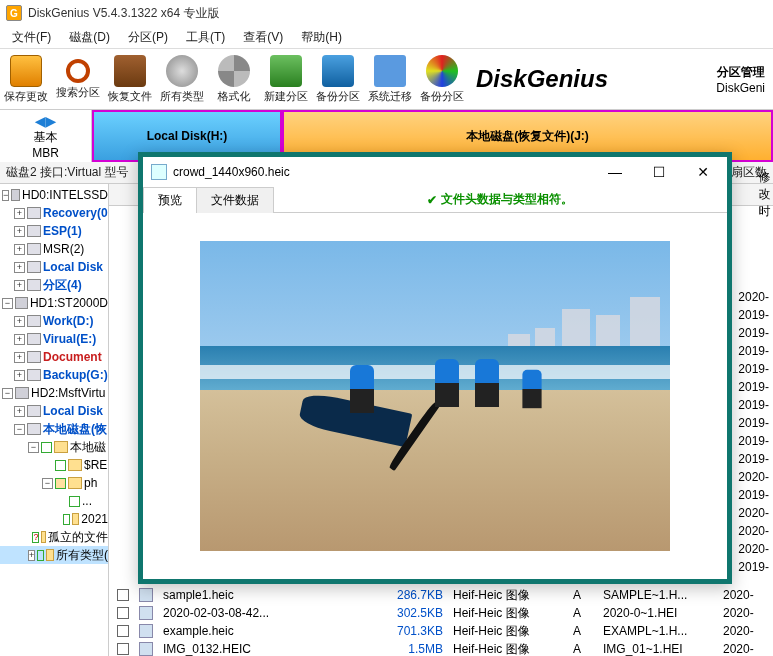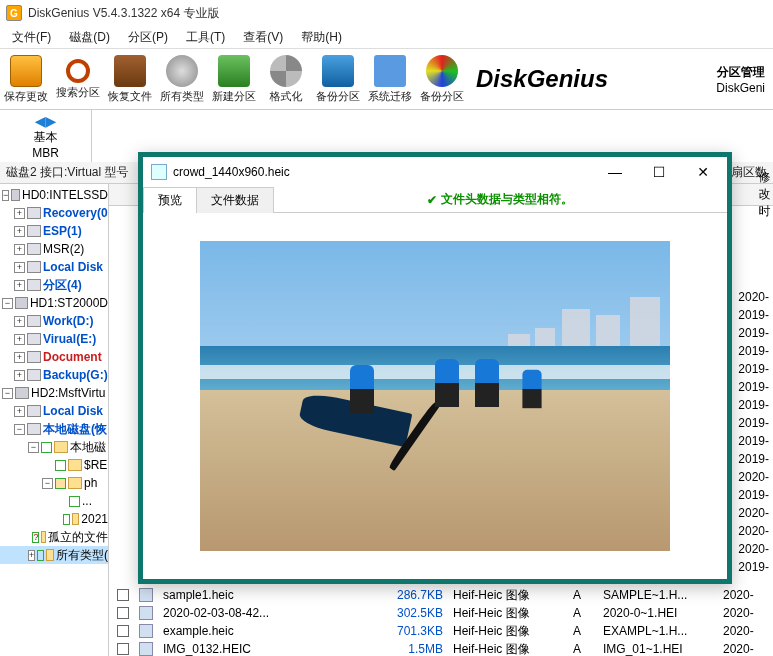--- a/index.html
+++ b/index.html
@@ -110,26 +110,26 @@
     </div>
   <div class="tool-btn">
       <div class="ticon" style="background:linear-gradient(#a06030,#6b3a10);border-radius:4px;"></div>
       <div class="tlabel">恢复文件</div>
     </div>
   <div class="tool-btn">
       <div class="ticon" style="background:radial-gradient(#ddd,#888);border-radius:50%;"></div>
       <div class="tlabel">所有类型</div>
     </div>
   <div class="tool-btn">
+      <div class="ticon" style="background:conic-gradient(#888 0 90deg,#bbb 90deg 180deg,#888 180deg 270deg,#bbb 270deg);border-radius:50%;"></div>
+      <div class="tlabel">格式化</div>
+    </div>
+  <div class="tool-btn">
       <div class="ticon" style="background:linear-gradient(#6cc060,#2a8020);border-radius:4px;"></div>
       <div class="tlabel">新建分区</div>
-    </div>
-  <div class="tool-btn">
-      <div class="ticon" style="background:conic-gradient(#888 0 90deg,#bbb 90deg 180deg,#888 180deg 270deg,#bbb 270deg);border-radius:50%;"></div>
-      <div class="tlabel">格式化</div>
     </div>
   <div class="tool-btn">
       <div class="ticon" style="background:linear-gradient(#4aa0e0,#1060a0);border-radius:4px;"></div>
       <div class="tlabel">备份分区</div>
     </div>
   <div class="tool-btn">
       <div class="ticon" style="background:#5a9ae0;border-radius:3px;position:relative;"></div>
       <div class="tlabel">系统迁移</div>
     </div>
   <div class="tool-btn">
@@ -143,20 +143,28 @@
       <div>DiskGeni</div>
     </div>
   </div>
 </div>
 
 <div class="diskbar">
   <div class="basic">
     <div class="arrows">◀▶</div>
     <div>基本</div>
     <div>MBR</div>
+  </div>
+  <div class="parts">
+    <div class="part h">
+        <span>Local Disk(H:)</span>
+      </div>
+    <div class="part j">
+        <span>本地磁盘(恢复文件)(J:)</span>
+      </div>
   </div>
 </div>
 
 <div class="statusrow">
   <span>磁盘2 接口:Virtual  型号</span>
   <span>总扇区数</span>
 </div>
 
 <div class="main">
 

